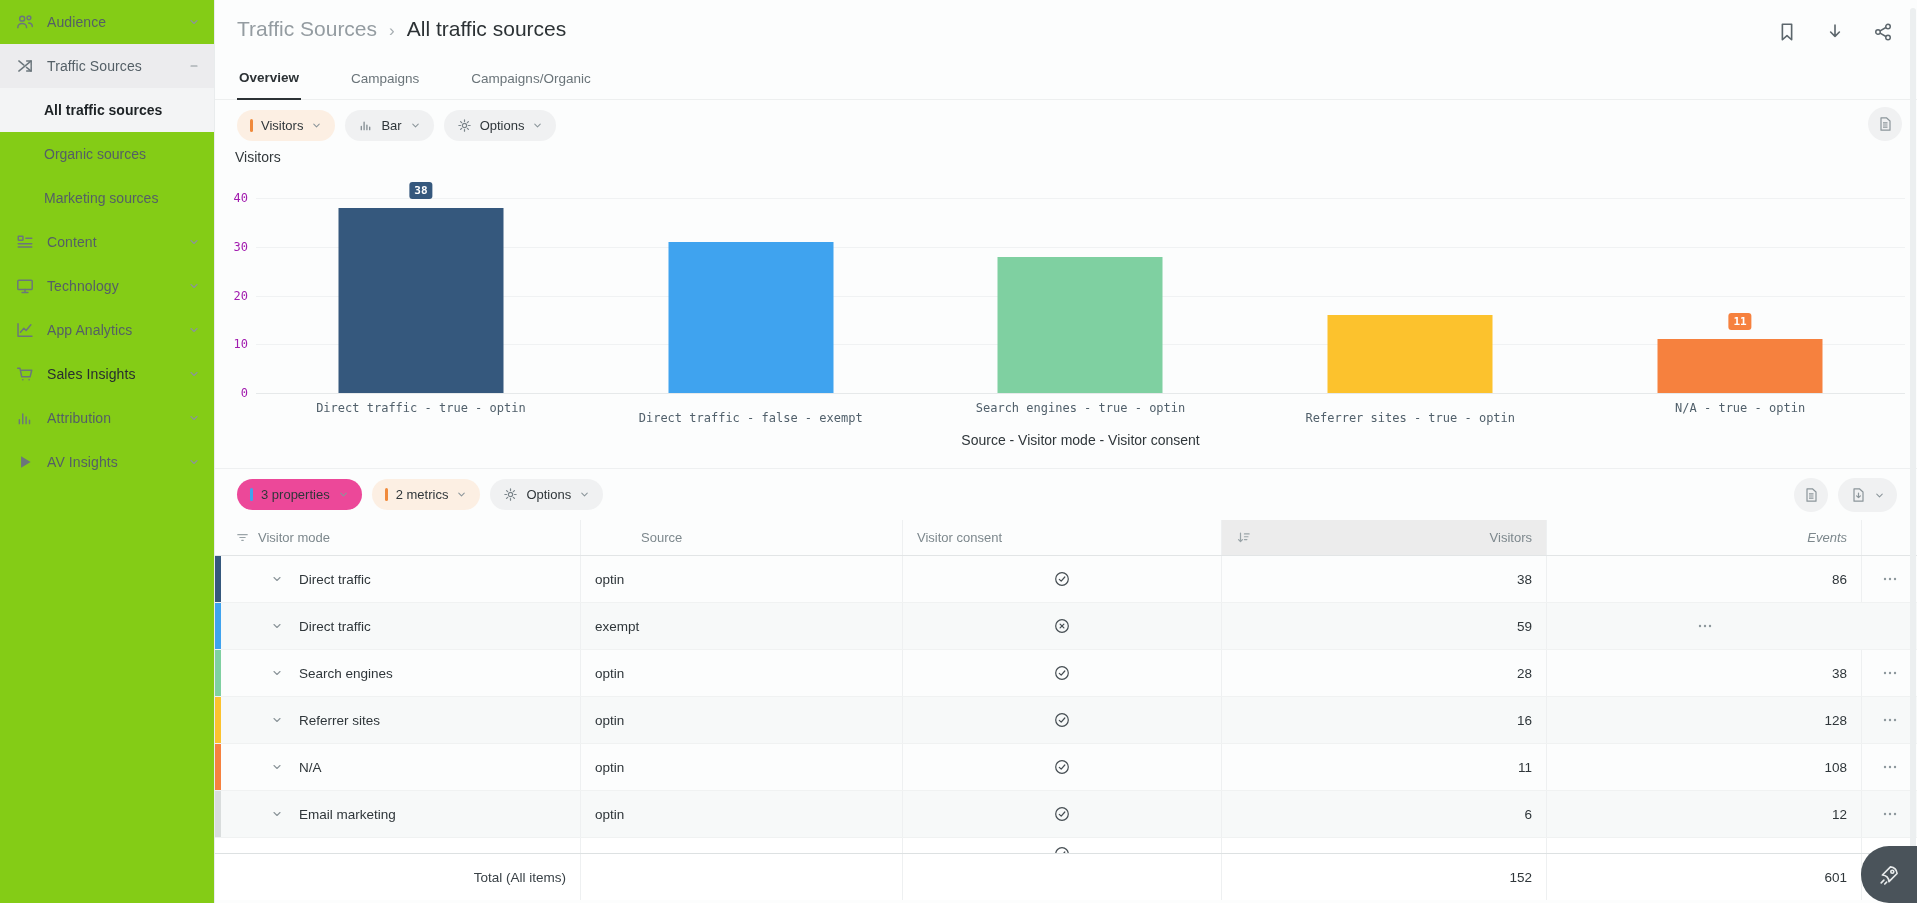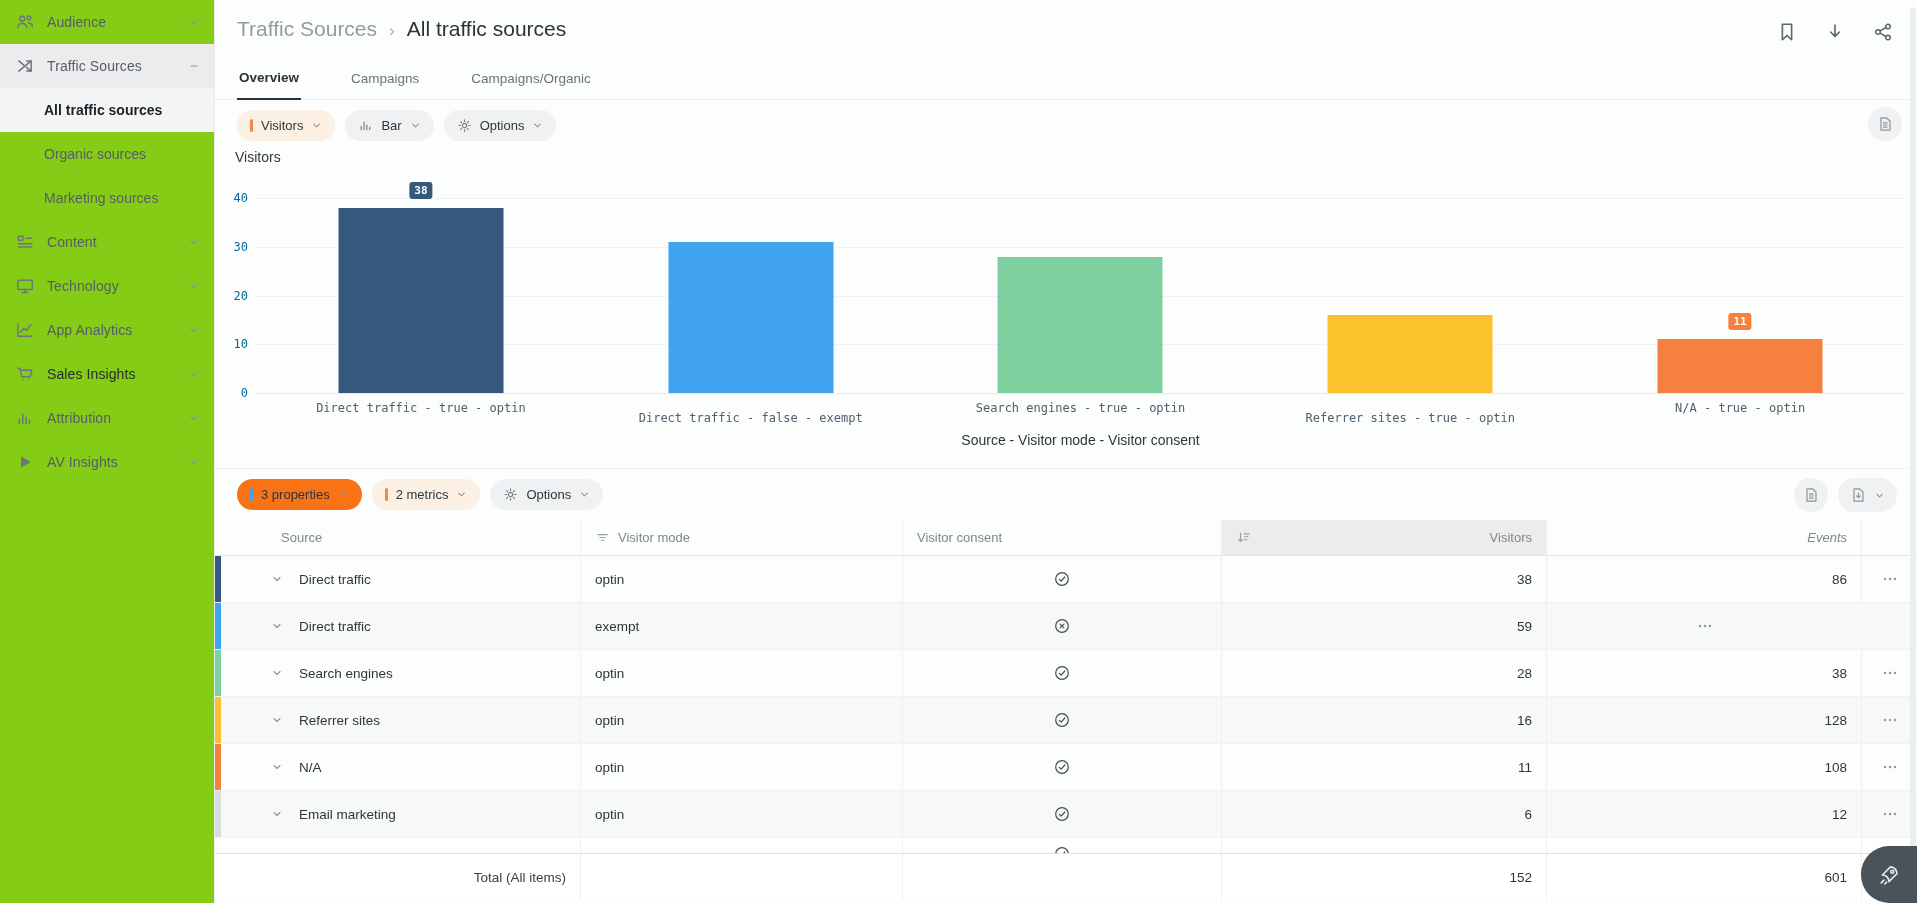--- a/index.html
+++ b/index.html
@@ -30,36 +30,36 @@
 
   .tabs-row { position:absolute; left:0; top:60px; width:100%; border-bottom:1px solid #edefef; padding-left:22px; display:flex; gap:48px; }
   .tab { background:none; border:none; font-size:13.5px; color:#6a7479; padding:10px 2px 13px; cursor:pointer; font-family:inherit; }
   .tab.active { color:#2c3235; font-weight:bold; border-bottom:2.5px solid #2c3235; margin-bottom:-1px; }
 
   
   .toolbar { position:absolute; left:22px; display:flex; gap:10px; }
   .chip { display:inline-flex; align-items:center; gap:8px; height:31px; padding:0 13px; border-radius:16px; border:none; background:#f0f1f2; font-family:inherit; font-size:13px; color:#2f363a; cursor:pointer; }
   .chip .accent { width:3px; height:13px; border-radius:2px; }
   .chip.peach { background:#fcefe3; } .chip.peach .accent{ background:#f08a3c; }
-  .chip.lblue { background:#f97316;text-align:center; } .chip.lblue .accent{ background:#3fa3ef; }
+  .chip.lblue { background:#ec4899;text-align:center; } .chip.lblue .accent{ background:#3fa3ef; }
   .chip .cic { width:15px; height:15px; color:#7b858b; }
   .chip .chev { width:11px; height:11px; color:#8b959a; }
 
   .round-btn { position:absolute; width:34px; height:34px; border-radius:50%; background:#f0f1f2; border:none; display:flex; align-items:center; justify-content:center; color:#8b959a; cursor:pointer; }
   .pill-btn { display:inline-flex; align-items:center; gap:8px; height:34px; padding:0 12px; border-radius:17px; background:#f0f1f2; border:none; color:#8b959a; cursor:pointer; }
 
   .chart-toolbar { top:110px; }
   .chart-export { top:107px; right:15px; }
 
   
   .y-title { position:absolute; left:20px; top:149px; font-size:14px; color:#33393c; }
   .plot { position:absolute; left:41px; right:12px; top:198px; height:195px; }
   .gridline { position:absolute; left:0; right:0; height:1px; background:#f0f2f3; }
   .gridline.base { background:#e6e9ea; }
-  .ytick { position:absolute; right:calc(100% + 8px); transform:translateY(-50%); font-family:"DejaVu Sans Mono", monospace; font-size:12px; color:#0369a1; }
+  .ytick { position:absolute; right:calc(100% + 8px); transform:translateY(-50%); font-family:"DejaVu Sans Mono", monospace; font-size:12px; color:#a21caf; }
   .slots { position:absolute; inset:0; display:flex; }
   .slot { flex:1; position:relative; }
   .bar { position:absolute; bottom:0; left:50%; transform:translateX(-50%); width:165px; cursor:pointer; }
   .badge { display:none; position:absolute; left:50%; transform:translateX(-50%); font-family:"DejaVu Sans Mono", monospace; font-size:11px; font-weight:bold; color:#fff; padding:2px 5px; border-radius:3px; white-space:nowrap; }
   .xlab { position:absolute; top:calc(100% + 8px); left:0; width:100%; text-align:center; font-family:"DejaVu Sans Mono", monospace; font-size:12px; color:#51606b; white-space:nowrap; }
   .slot:nth-child(even) .xlab { top:calc(100% + 18px); }
   .x-caption { position:absolute; left:41px; right:12px; top:432px; text-align:center; font-size:14px; color:#2f363a; }
 
   .section-divider { position:absolute; left:0; top:468px; width:100%; height:1px; background:#eef0f1; }
 
@@ -482,27 +482,27 @@
         </svg>
       <svg class="ic" width="11" height="11">
           <use href="#s-chev"></use>
         </svg>
     </button>
   </div>
 
   <div class="grid-table">
     <div class="trow thead">
       <div></div>
-      <div class="th th-source">Source</div>
       <div class="th">
         <svg class="ic tic" style="margin-right:8px">
             <use href="#s-filter"></use>
           </svg>
         <span>Visitor mode</span>
       </div>
+      <div class="th th-source">Source</div>
       <div class="th">Visitor consent</div>
       <div class="th th-sorted">
         <svg class="ic tic">
             <use href="#s-sortdesc"></use>
           </svg>
         <span>Visitors</span>
       </div>
       <div class="th th-right">Events</div>
       <div class="th no-r"></div>
     </div>

